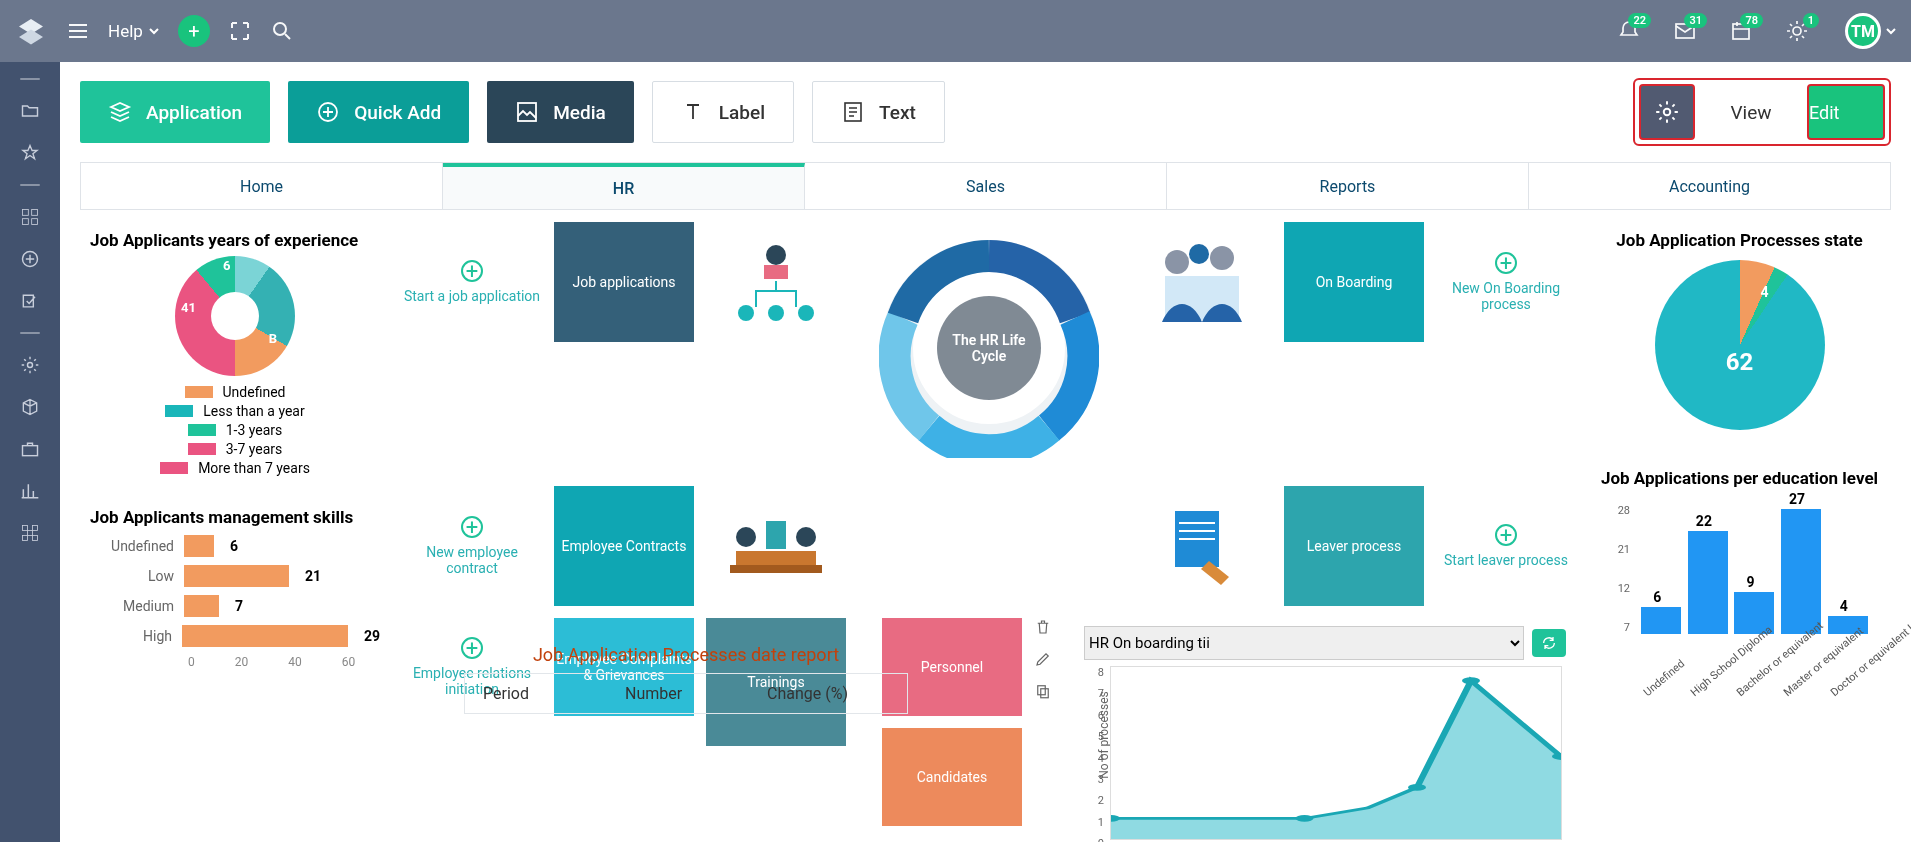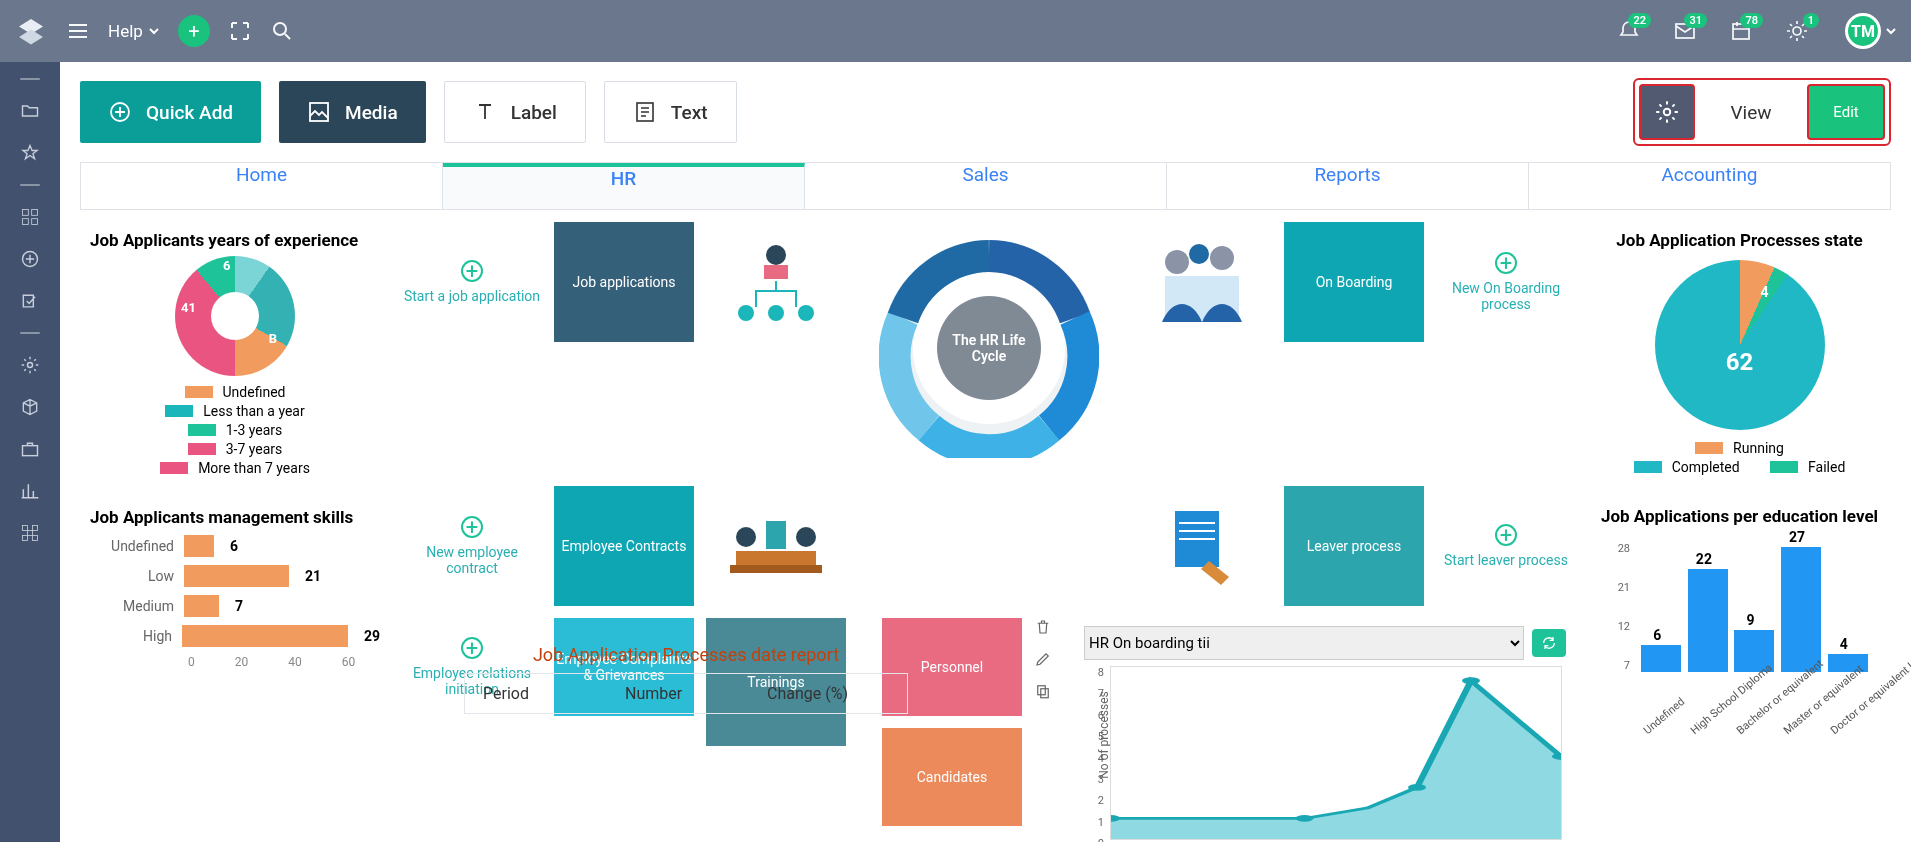--- a/index.html
+++ b/index.html
@@ -31,25 +31,25 @@
   .tool{height:62px;display:flex;align-items:center;gap:14px;padding:0 28px;font-size:19px;font-weight:500;border-radius:2px;color:#fff}
   .tool.app{background:#1fc39a}
   .tool.graph{background:#1fc39a}
   .tool.qadd{background:#0b9e98}
   .tool.media{background:#2b4658}
   .tool.white{background:#fff;color:#333;border:1px solid #d7dde3}
   .tool .ticon2{width:24px;height:24px;flex:0 0 24px}
   .editgrp{margin-left:auto;display:flex;gap:16px;height:68px;border:2px solid #d9252e;border-radius:6px;padding:4px}
   .editgrp .gear{width:56px;height:56px;background:#515a71;border:2px solid #d9252e;display:flex;align-items:center;justify-content:center;border-radius:4px}
   .editgrp .view{width:80px;height:56px;display:flex;align-items:center;justify-content:center;font-size:19px;color:#333}
-  .editgrp .edit{width:78px;height:56px;background:#19c37d;border:2px solid #d9252e;border-radius:4px;color:#fff;display:flex;align-items:center;justify-content:center;font-size:15px}
+  .editgrp .edit{width:78px;height:56px;background:#19c37d;border:2px solid #d9252e;border-radius:4px;color:#fff;display:flex;align-items:center;justify-content:flex-start;font-size:18px}
 
   
   .tabs{display:flex;margin-top:16px;border:1px solid #dfe3e8}
-  .tab{flex:1;height:46px;display:flex;align-items:flex-start;justify-content:center;font-size:19px;color:#3b82f6;background:#fff;border-right:1px solid #dfe3e8}
+  .tab{flex:1;height:46px;display:flex;align-items:center;justify-content:center;font-size:16px;color:#0c4a6e;background:#fff;border-right:1px solid #dfe3e8}
   .tab:last-child{border-right:none}
   .tab.active{border-top:4px solid #1fc39a;background:#f8fafb;font-weight:500}
 
   
   .dash{display:flex;gap:12px;margin-top:12px}
   .col1{width:310px;display:flex;flex-direction:column;gap:12px}
   .midcols{flex:1;display:flex;flex-direction:column;gap:12px}
   .col3{width:440px;display:flex;flex-direction:column;gap:12px}
 
   .card{background:#fff;padding:8px 10px}
@@ -248,20 +248,26 @@
         <rect x="3" y="15" width="6" height="6" stroke="#c8cedb" fill="none"></rect>
         <rect x="15" y="15" width="6" height="6" stroke="#c8cedb" fill="none"></rect>
         <rect x="9" y="9" width="6" height="6" stroke="#c8cedb" fill="none"></rect>
       </svg>
     </div>
 </div>
 
 <div class="main">
 
   <div class="toolrow">
+    <div class="tool app">
+      <svg class="ticon2" viewBox="0 0 24 24">
+          <path d="M3 7l9-4 9 4-9 4-9-4zM3 12l9 4 9-4M3 17l9 4 9-4" stroke="#fff" stroke-width="1.8" fill="none"></path>
+        </svg>
+      <span>Application</span>
+    </div>
     <div class="tool qadd">
       <svg class="ticon2" viewBox="0 0 24 24">
           <circle cx="12" cy="12" r="9" stroke="#fff" fill="none" stroke-width="1.8"></circle>
           <path d="M12 7v10M7 12h10" stroke="#fff" stroke-width="1.8"></path>
         </svg>
       <span>Quick Add</span>
     </div>
     <div class="tool media">
       <svg class="ticon2" viewBox="0 0 24 24">
           <rect x="3" y="3" width="18" height="18" stroke="#fff" fill="none" stroke-width="1.8"></rect>
@@ -551,27 +557,20 @@
         </div>
       </div>
     </div>
 
     <div class="col3">
       <div class="card">
         <div class="cardtitle" style="text-align:center">Job Application Processes state</div>
         <div class="donut2">
           <span class="c4">4</span>
           <span class="c62">62</span>
-        </div>
-        <div class="legend">
-          <div class="row">
-              <span class="sw" style="background:#f29b5f"></span>
-              <span>Running</span>
-            </div>
-          <div class="row"><span class="sw" style="background:#20b8c5"></span><span>Completed</span>&nbsp;&nbsp;&nbsp;<span class="sw" style="background:#1fc39a"></span><span>Failed</span></div>
         </div>
       </div>
 
       <div class="card">
         <div class="cardtitle" style="text-align:center">Job Applications per education level</div>
         <div class="edu">
           <div class="yt">
               <span>28</span>
               <span>21</span>
               <span>12</span>

